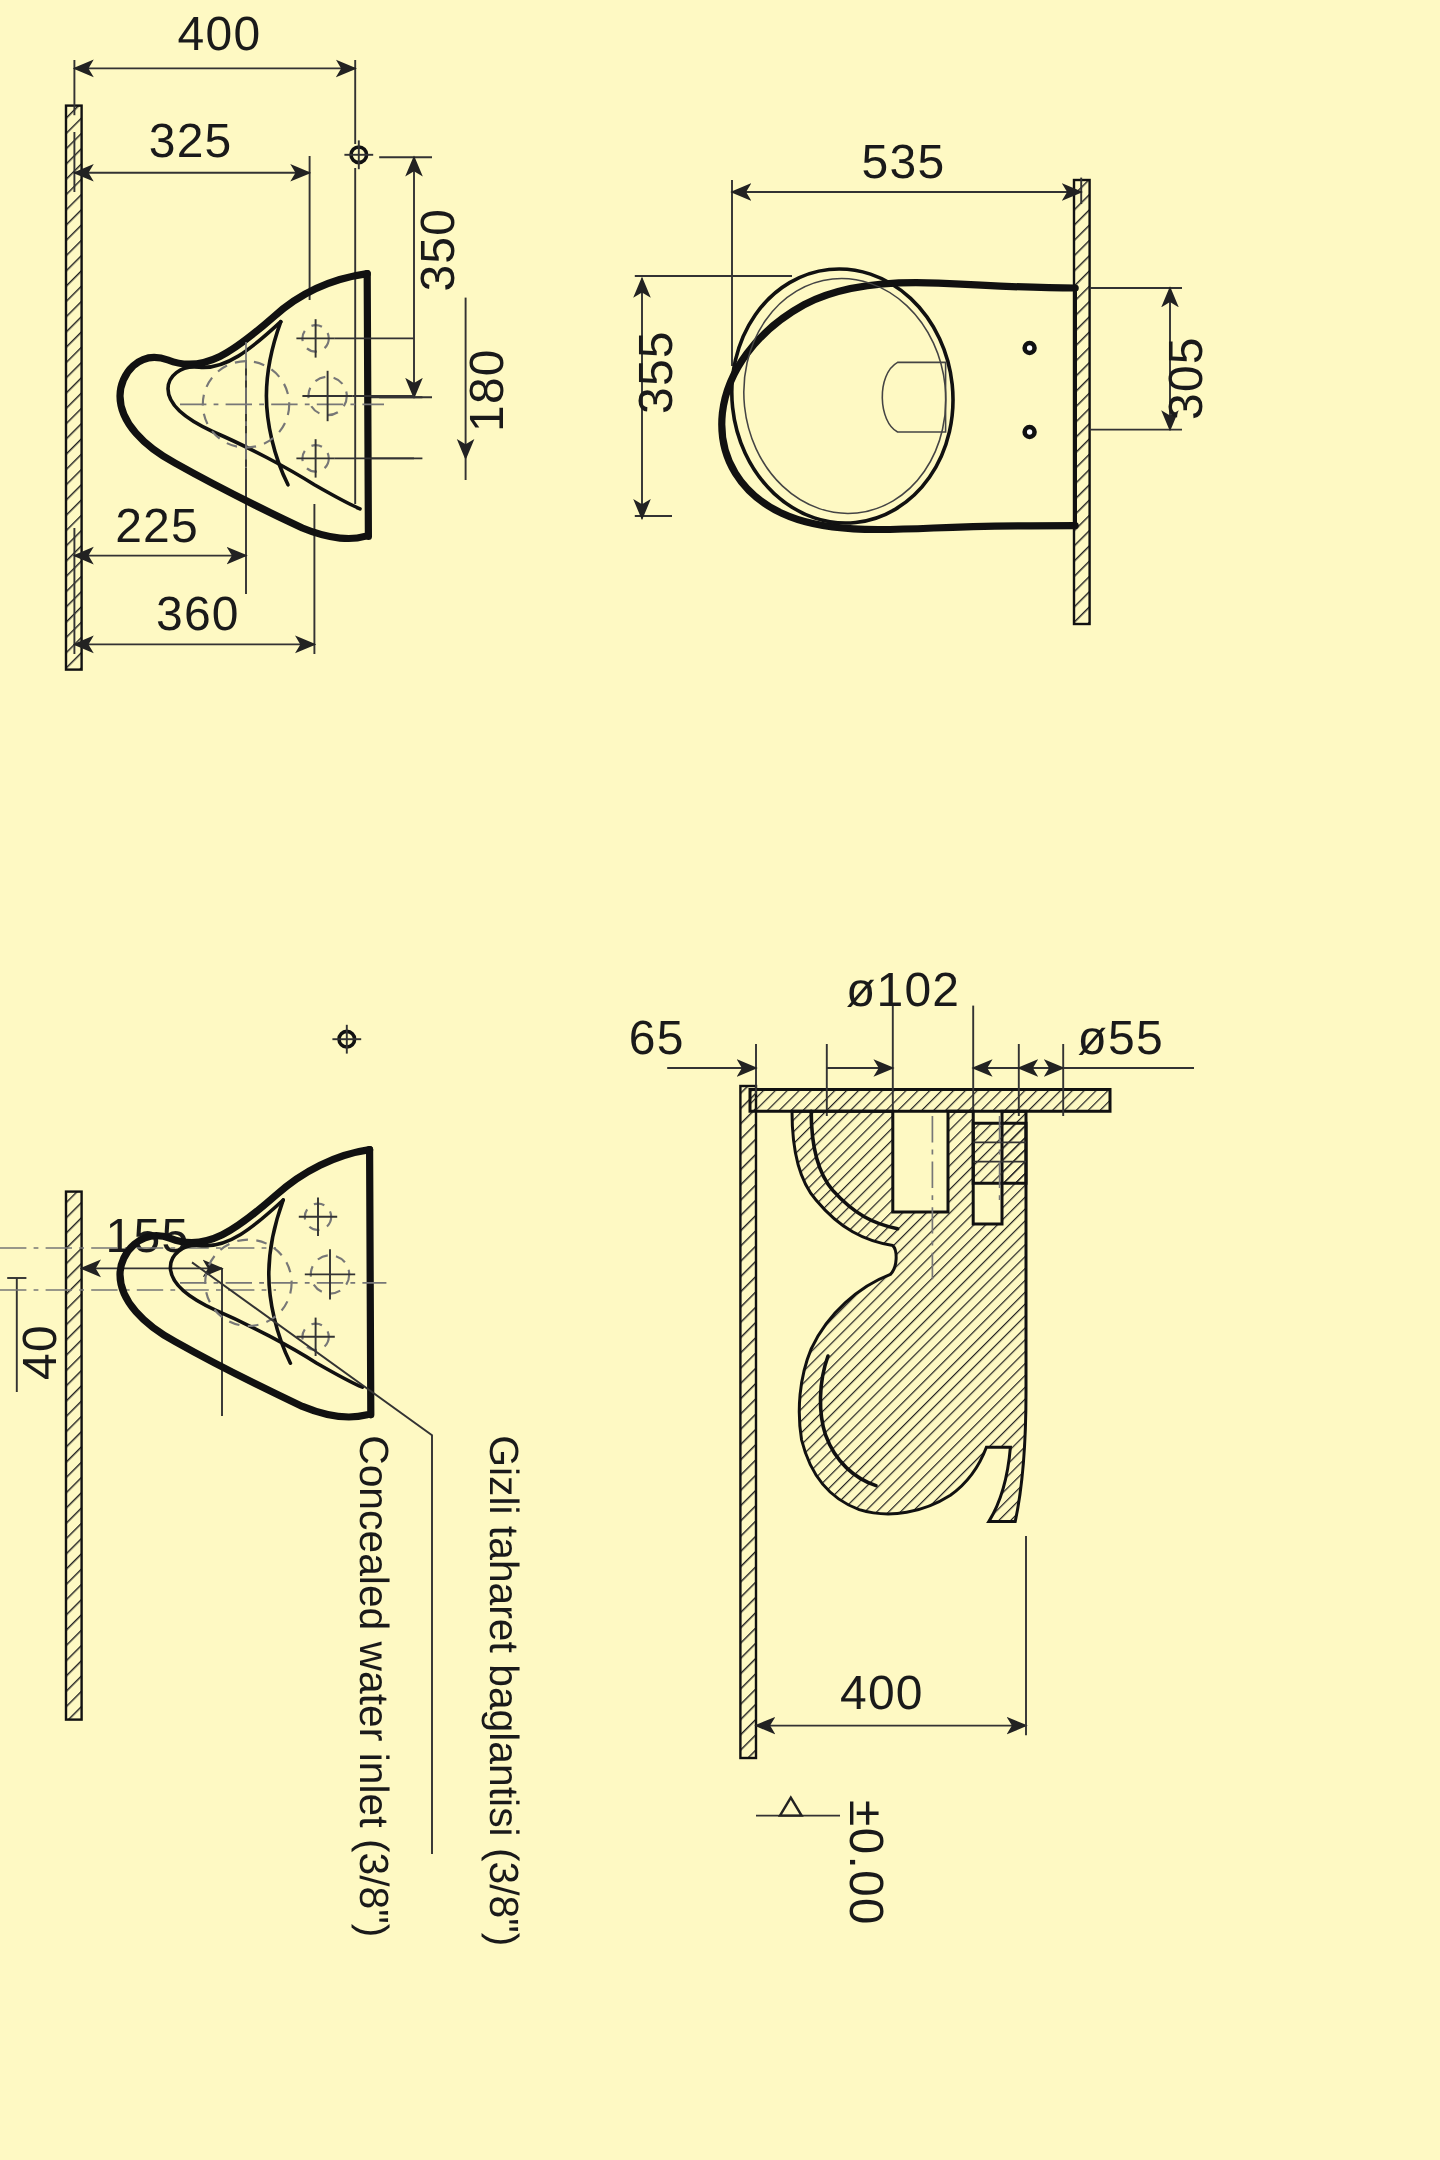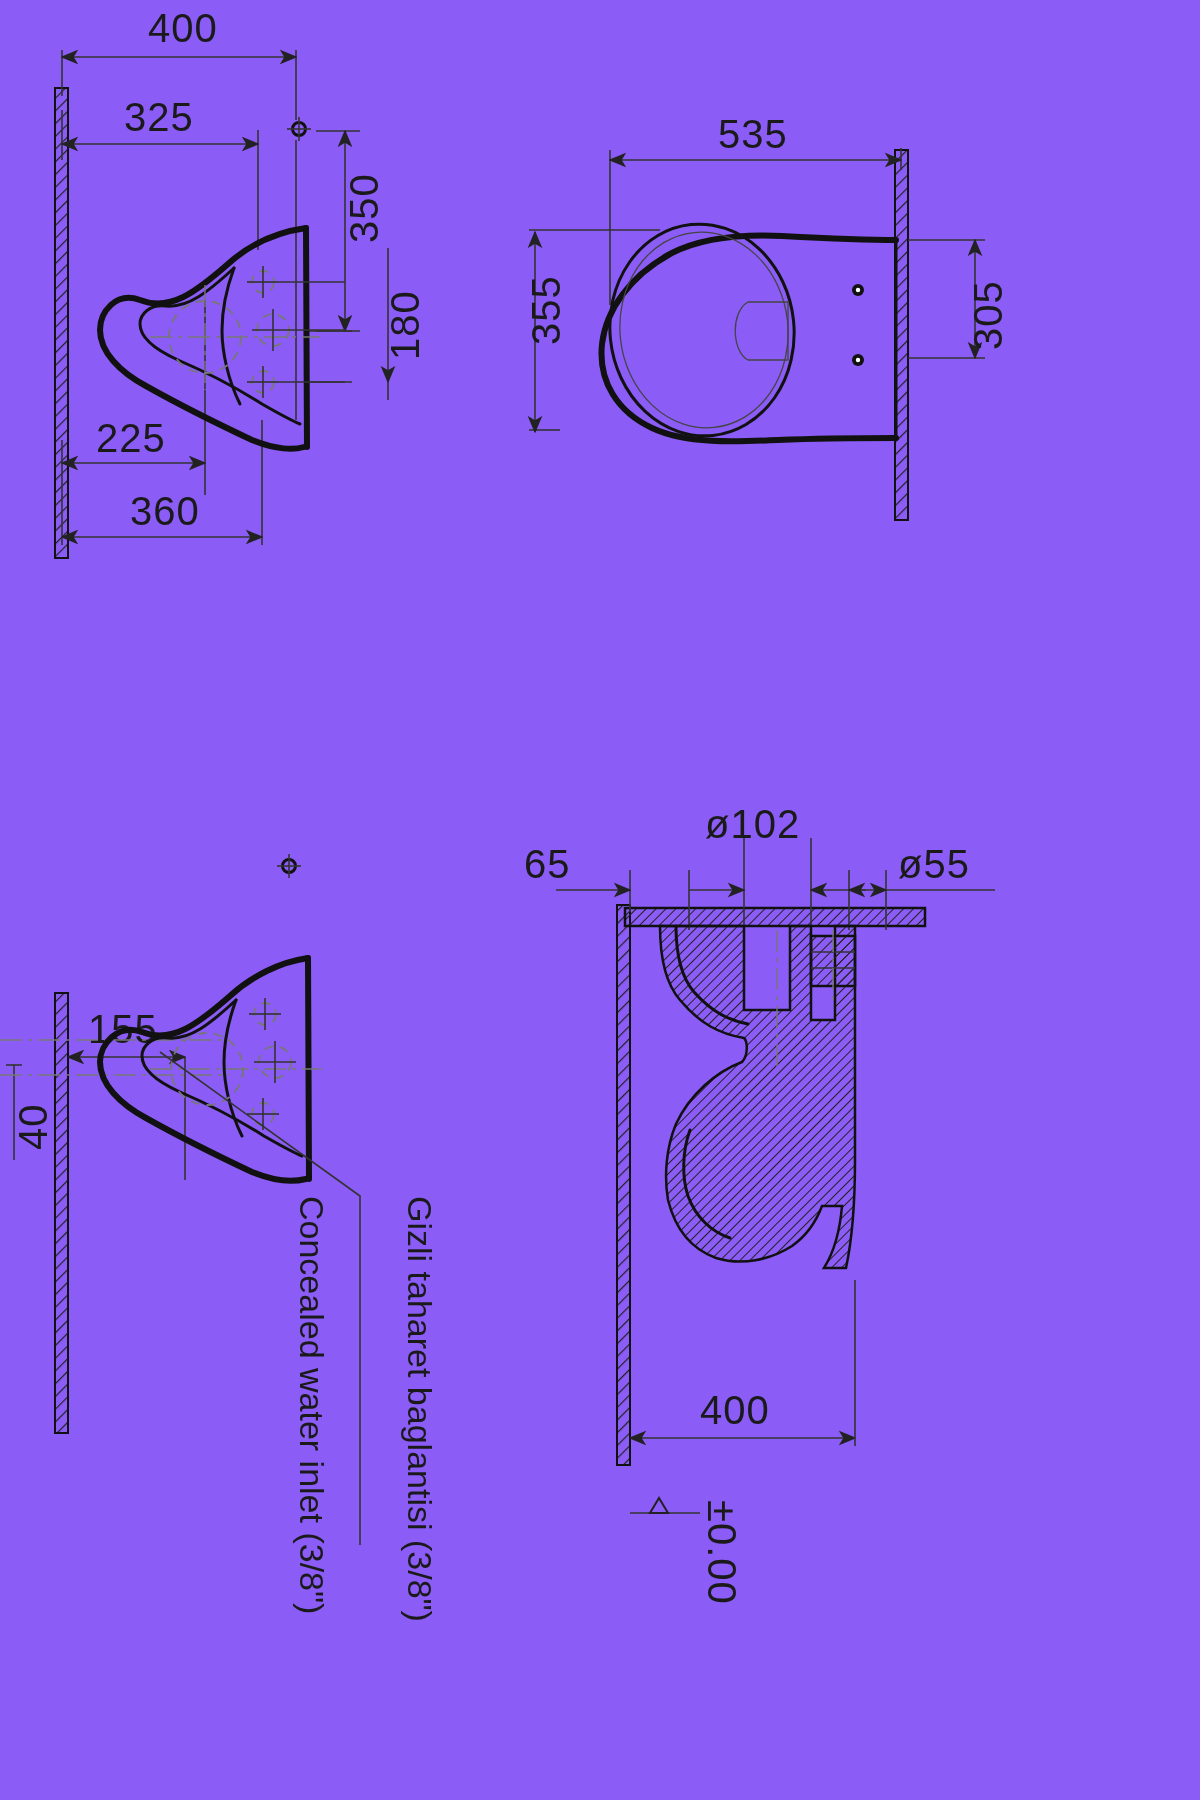--- a/index.html
+++ b/index.html
@@ -1,17 +1,17 @@
 <!DOCTYPE html>
 <html><head>
 <meta charset="utf-8">
 <style>
   html,body{margin:0;padding:0;background:#ffffff;}
   body{width:1200px;height:1800px;font-family:"Liberation Sans",sans-serif;overflow:hidden;}
-  #sheet{position:relative;width:1200px;height:1800px;background:#8b5cf6;}
+  #sheet{position:relative;width:1200px;height:1800px;background:#fef9c3;}
   svg.dwg{position:absolute;left:0;top:0;width:1200px;height:1800px;}
   .dim-text{font-family:"Liberation Sans",sans-serif;font-size:40px;fill:#1a1a1a;letter-spacing:1px;}
   .note-text{font-family:"Liberation Sans",sans-serif;font-size:34px;fill:#1a1a1a;letter-spacing:0px;}
   .thin{stroke:#333;stroke-width:1.6;fill:none;}
   .thinner{stroke:#444;stroke-width:1.3;fill:none;}
   .thick{stroke:#111;stroke-width:6;fill:none;stroke-linejoin:round;stroke-linecap:round;}
   .med{stroke:#111;stroke-width:3;fill:none;stroke-linejoin:round;stroke-linecap:round;}
   .dash{stroke:#777;stroke-width:1.8;fill:none;stroke-dasharray:9 7;}
   .center{stroke:#777;stroke-width:1.4;fill:none;stroke-dasharray:22 6 4 6;}
   .wallfill{fill:url(#hatch45);stroke:#111;stroke-width:2;}

